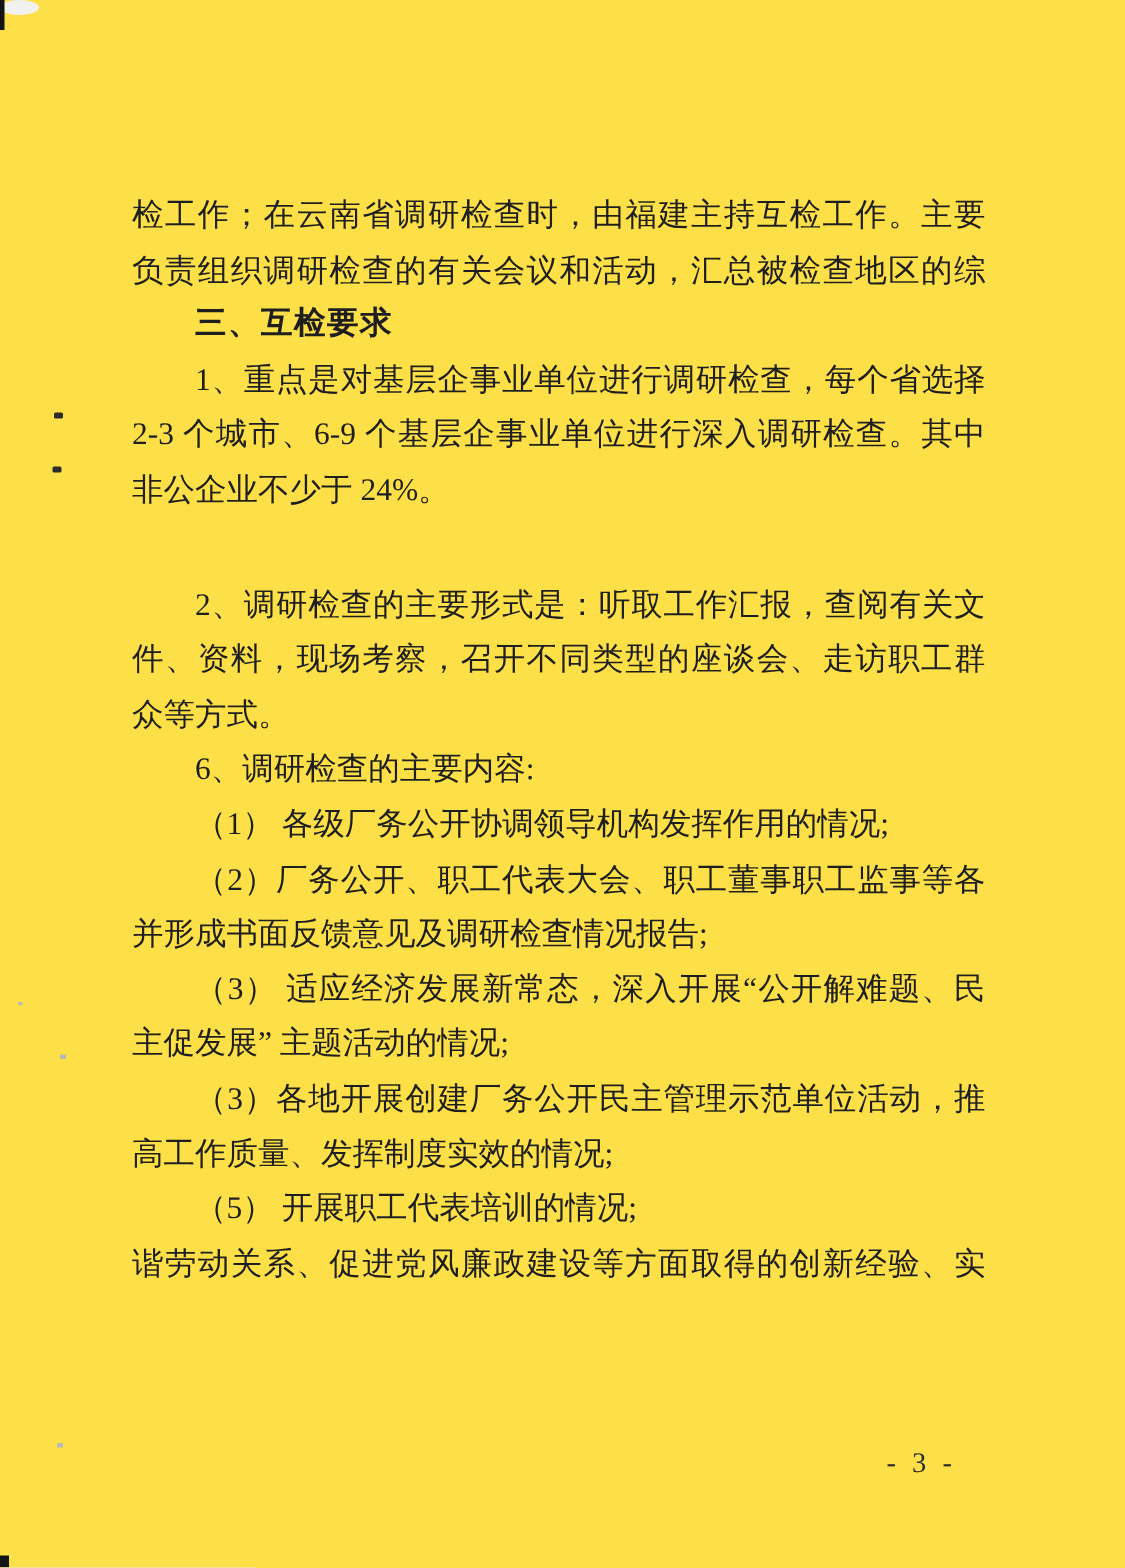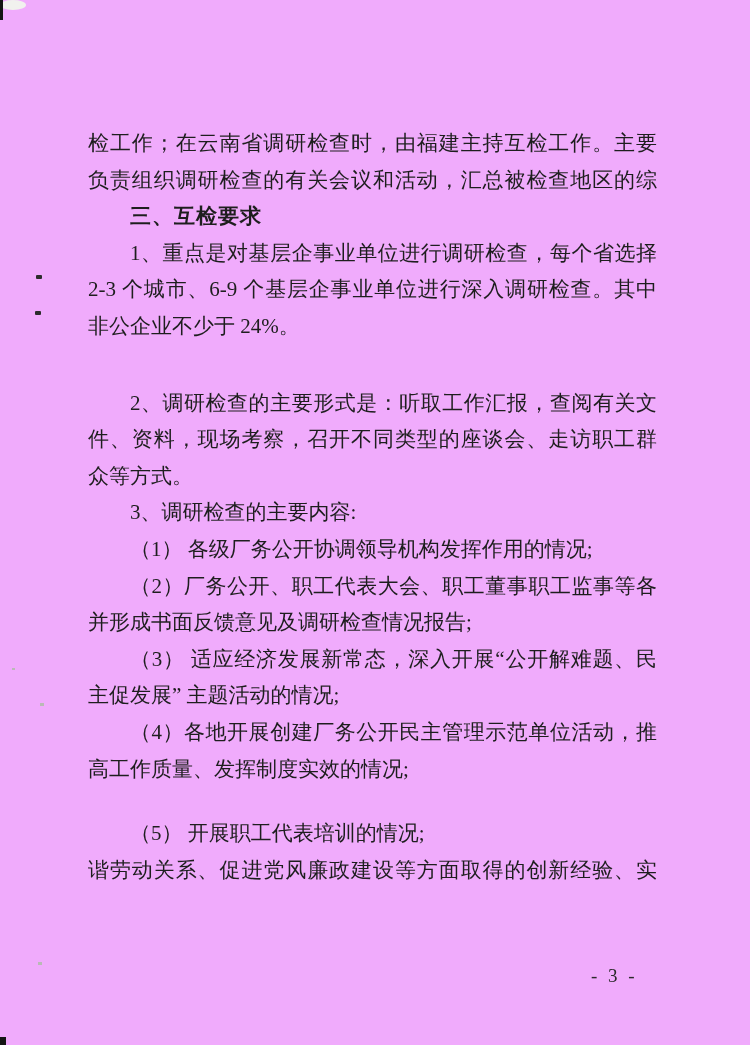--- a/index.html
+++ b/index.html
@@ -4,21 +4,21 @@
 <style>
   html, body {
     margin: 0;
     padding: 0;
     background: #e8e8e8;
   }
   .paper {
     position: relative;
     width: 750px;
     height: 1045px;
-    background: #f0abfc;
+    background: #fde047;
     overflow: hidden;
     font-family: "Liberation Serif", "DejaVu Serif", serif;
   }
   .text-block {
     position: absolute;
     left: 88px;
     top: 125px;
     width: 569px;
     font-size: 21px;
     line-height: 36.6px;
@@ -69,29 +69,29 @@
   <div class="text-block" id="text-block">
       <div class="line fill">检工作；在云南省调研检查时，由福建主持互检工作。主要</div>
       <div class="line fill">负责组织调研检查的有关会议和活动，汇总被检查地区的综</div>
       <div class="line heading" style="text-indent: 2em;">三、互检要求</div>
       <div class="line fill" style="text-indent: 2em;">1、重点是对基层企事业单位进行调研检查，每个省选择</div>
       <div class="line fill">2-3 个城市、6-9 个基层企事业单位进行深入调研检查。其中</div>
       <div class="line">非公企业不少于 24%。</div>
       <div class="line fill" style="text-indent: 2em; margin-top: 40px;">2、调研检查的主要形式是：听取工作汇报，查阅有关文</div>
       <div class="line fill">件、资料，现场考察，召开不同类型的座谈会、走访职工群</div>
       <div class="line">众等方式。</div>
-      <div class="line" style="text-indent: 2em;">3、调研检查的主要内容:</div>
+      <div class="line" style="text-indent: 2em;">6、调研检查的主要内容:</div>
       <div class="line" style="text-indent: 2em;">（1） 各级厂务公开协调领导机构发挥作用的情况;</div>
       <div class="line fill" style="text-indent: 2em;">（2）厂务公开、职工代表大会、职工董事职工监事等各</div>
       <div class="line">并形成书面反馈意见及调研检查情况报告;</div>
       <div class="line fill" style="text-indent: 2em;">（3） 适应经济发展新常态，深入开展“公开解难题、民</div>
       <div class="line">主促发展” 主题活动的情况;</div>
-      <div class="line fill" style="text-indent: 2em;">（4）各地开展创建厂务公开民主管理示范单位活动，推</div>
+      <div class="line fill" style="text-indent: 2em;">（3）各地开展创建厂务公开民主管理示范单位活动，推</div>
       <div class="line">高工作质量、发挥制度实效的情况;</div>
-      <div class="line" style="text-indent: 2em; margin-top: 28px;">（5） 开展职工代表培训的情况;</div>
+      <div class="line" style="text-indent: 2em;">（5） 开展职工代表培训的情况;</div>
       <div class="line fill">谐劳动关系、促进党风廉政建设等方面取得的创新经验、实</div>
     </div>
 
   <div class="page-number">- 3 -</div>
 
   <div class="artifact edge-strip-top-left"></div>
   <div class="artifact corner-mark-bottom"></div>
   <div class="artifact speck-1"></div>
   <div class="artifact speck-2"></div>
   <div class="artifact faint speck-3"></div>

